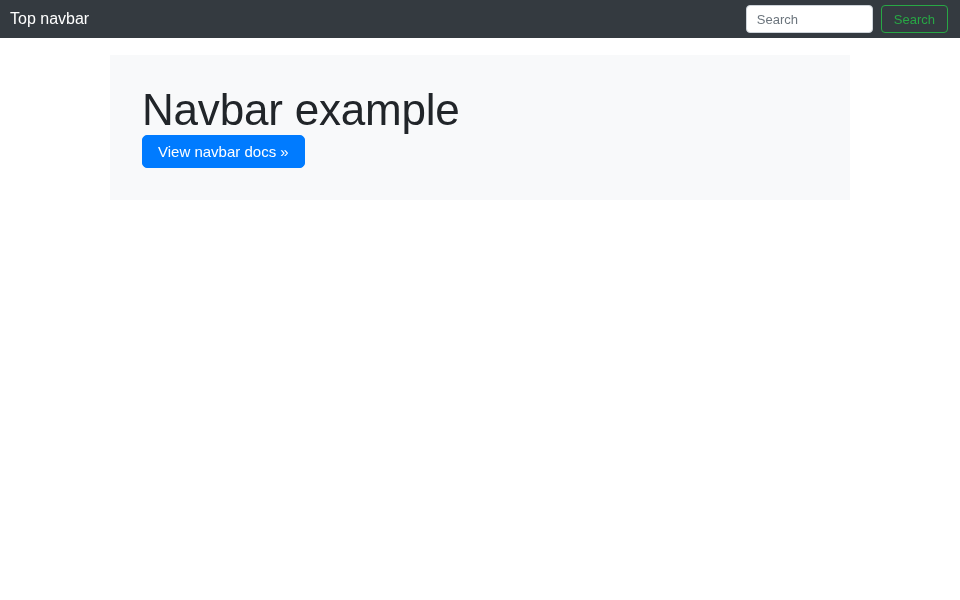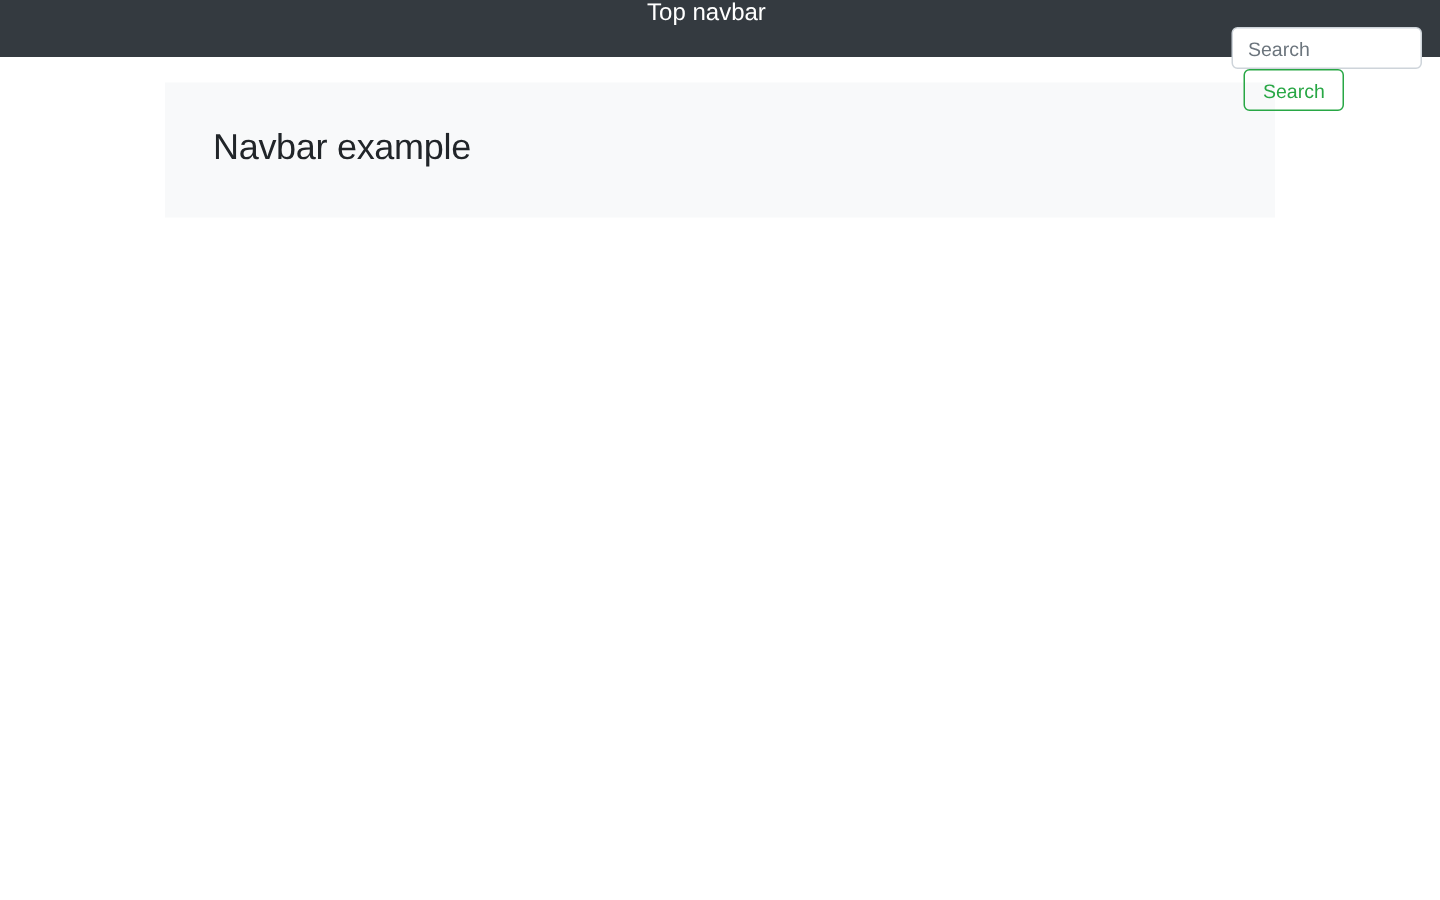--- a/index.html
+++ b/index.html
@@ -4,21 +4,21 @@
 <style>
   :root {
     --navbar-bg: #343a40;
     --jumbotron-bg: #f8f9fa;
     --primary: #007bff;
     --success: #28a745;
     --text: #212529;
     --muted-link: rgba(255,255,255,0.5);
     --disabled-link: rgba(255,255,255,0.25);
   }
-  * { margin: 0; padding: 0; box-sizing: border-box; flex-direction: column; }
+  * { margin: 0; padding: 0; box-sizing: border-box; }
   html, body {
     width: 960px; height: 600px;
     background: #ffffff;
     font-family: "Liberation Sans", "DejaVu Sans", sans-serif;
     color: var(--text);
     overflow: hidden;
   }
 
   
   .navbar {
@@ -87,21 +87,21 @@
   
   .container {
     width: 740px;
     margin: 17px auto 0;
   }
   .jumbotron {
     background: var(--jumbotron-bg);
     padding: 30px 32px 32px;
   }
   .jumbotron h1 {
-    font-size: 24px;
+    font-size: 44px;
     font-weight: 500;
     letter-spacing: -0.2px;
     color: var(--text);
     margin-bottom: 0;
   }
   .jumbotron p {
     font-size: 15px;
     line-height: 1.45;
     color: var(--text);
     margin-bottom: 18px;
@@ -127,14 +127,15 @@
   <a class="navbar-brand">Top navbar</a>
   <form class="search-form">
     <input class="search-input" type="text" placeholder="Search" style="">
     <button class="btn-outline-success" type="submit">Search</button>
   </form>
 </nav>
 
 <main class="container">
   <div class="jumbotron">
     <h1>Navbar example</h1>
+    <a class="btn-primary">View navbar docs »</a>
   </div>
 </main>
 
 </body></html>

